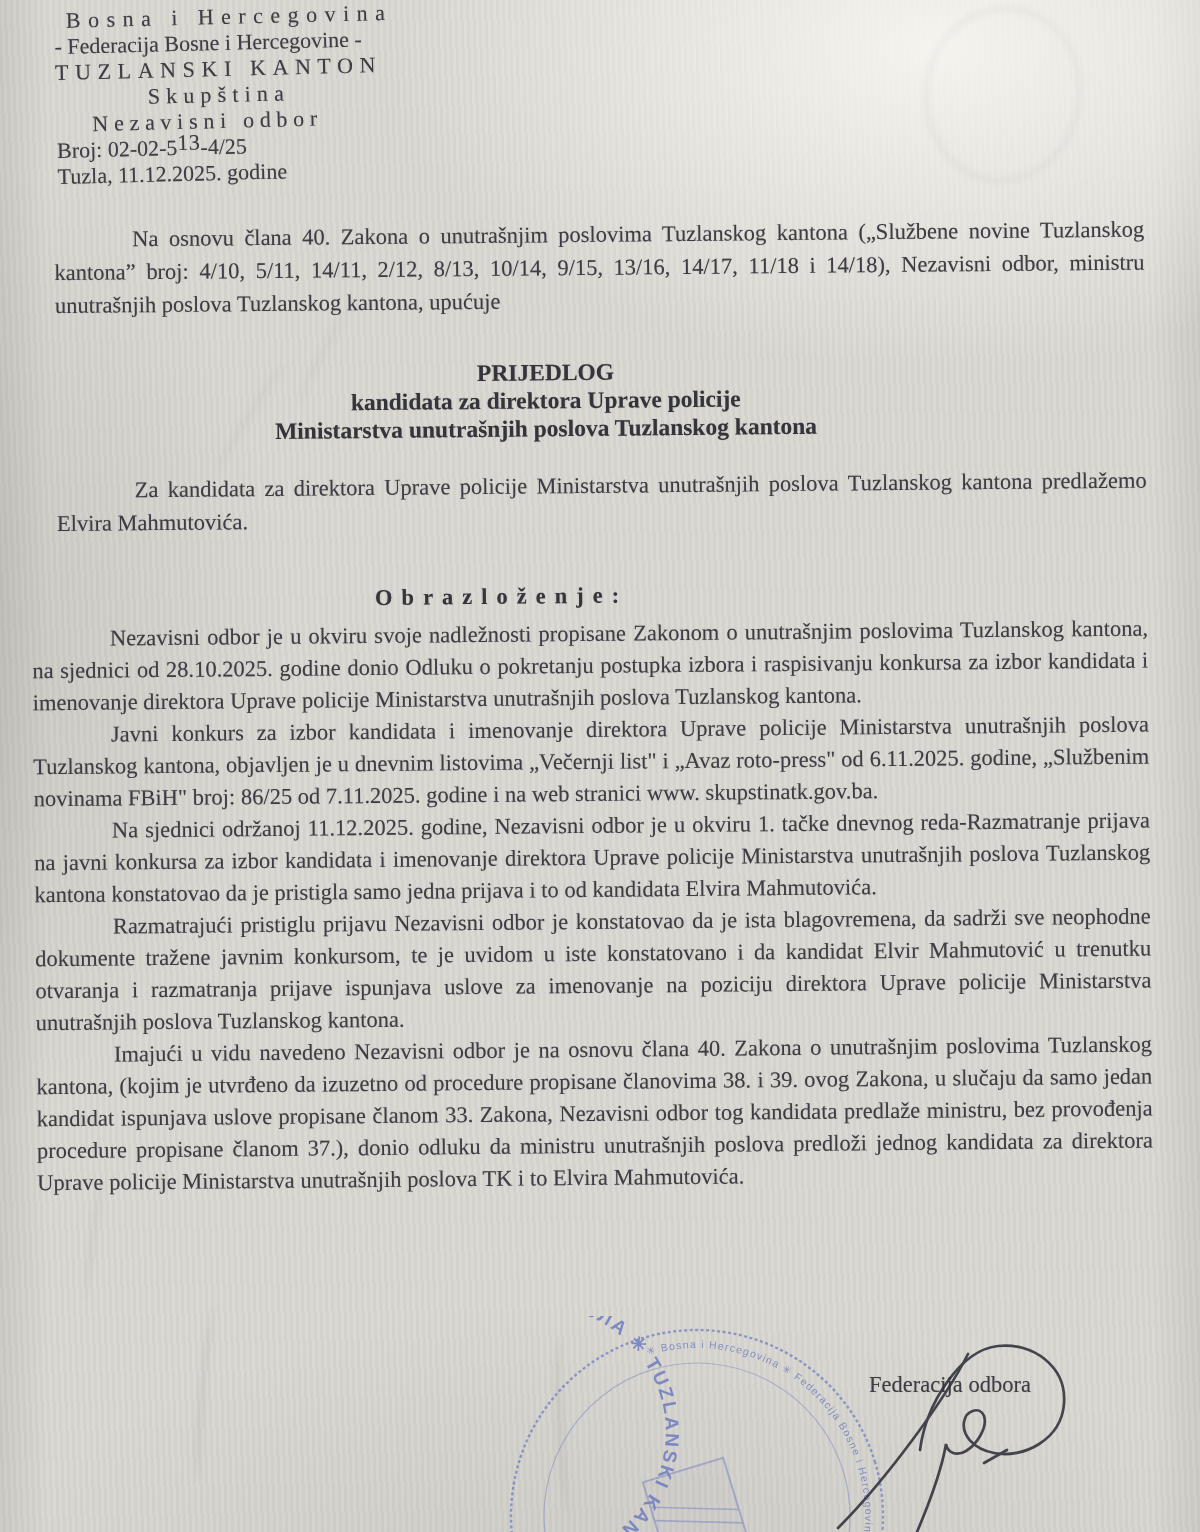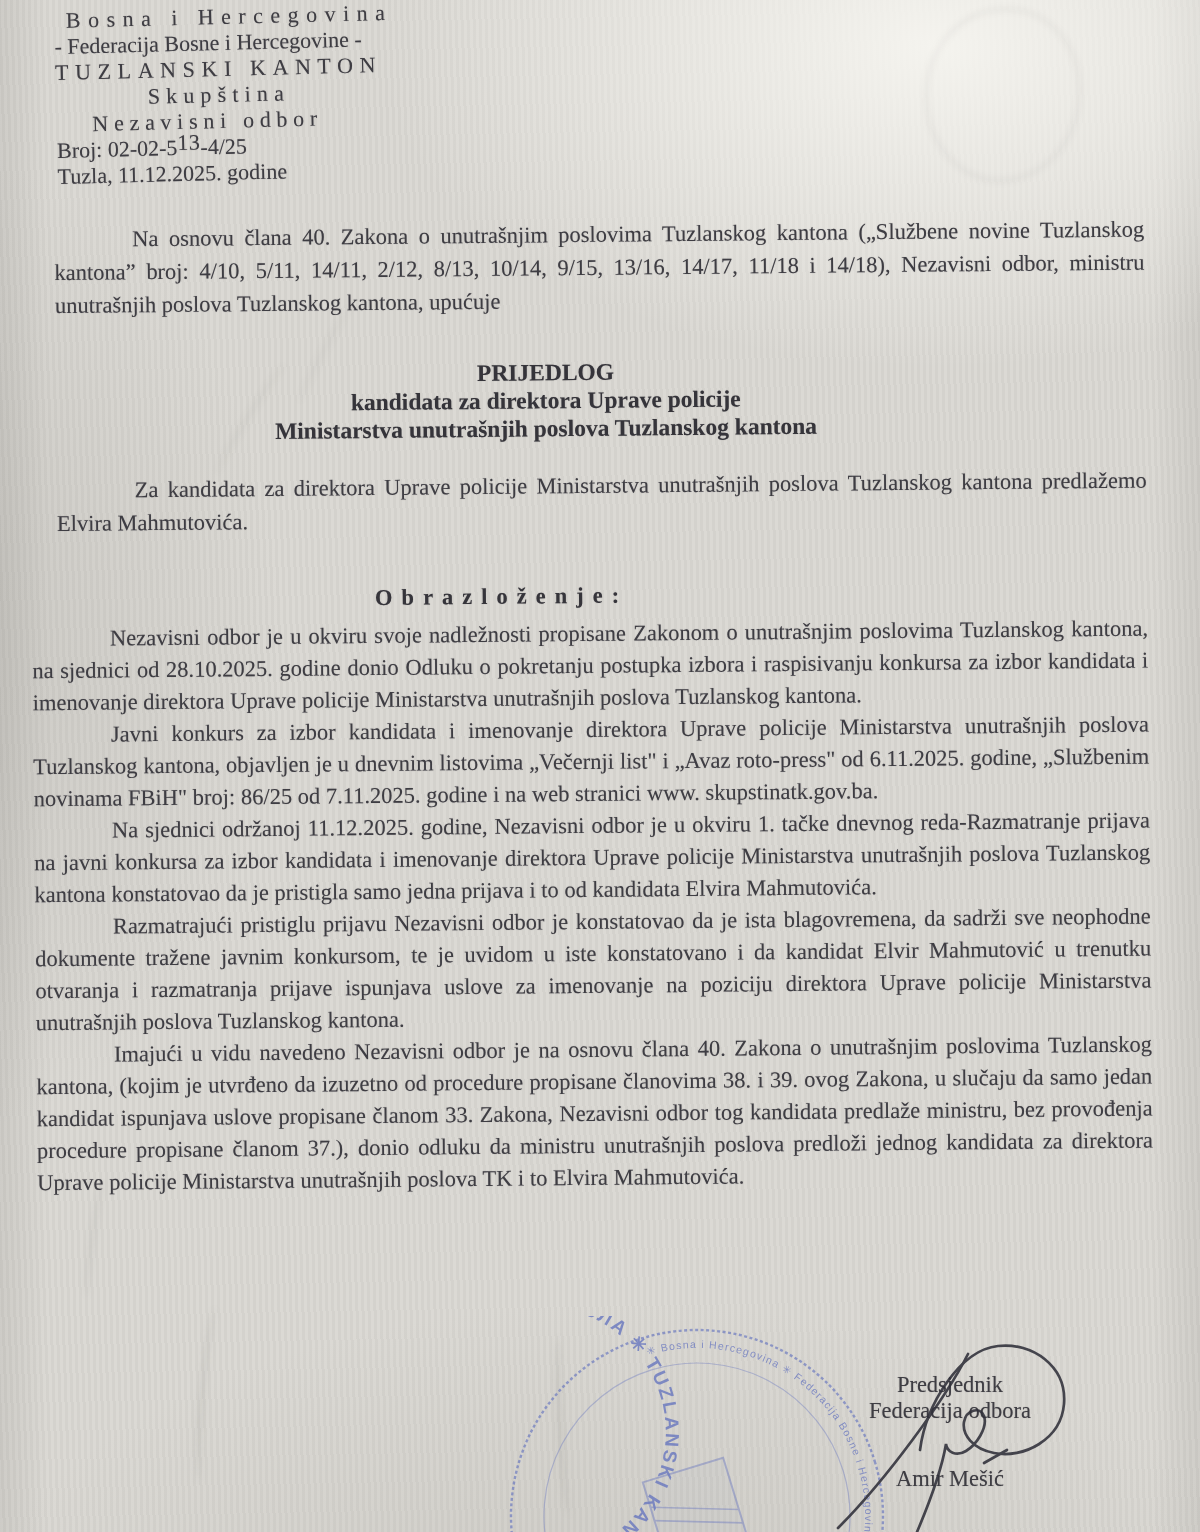--- a/index.html
+++ b/index.html
@@ -135,23 +135,21 @@
       </text>
       <g opacity="0.5" stroke-width="2">
         <path d="M158,152 L242,152 L242,232 Q242,270 200,287 Q158,270 158,232 Z" fill="rgba(95,111,190,0.07)"></path>
         <path d="M158,178 L242,206" stroke-width="1.6"></path>
         <path d="M158,192 L242,220" stroke-width="1.6"></path>
       </g>
     </g>
   </svg>
 
   <div class="sig-block txt">
-    <div>Predsjednik</div>
     <div>Federacija odbora</div>
-    <div class="sig-name">Amir Mešić</div>
   </div>
 
   <svg class="signature-svg" width="340" height="200" viewBox="0 0 340 200">
     <g fill="none" stroke="#30303a" stroke-width="2.7" stroke-linecap="round" opacity="0.88">
       <path d="M198,22 C176,66 116,148 68,196"></path>
       <path d="M150,118 C156,72 190,18 228,14 C262,10 297,34 294,72 C291,108 253,127 224,121 C203,117 192,103 194,90 C196,78 210,74 214,84 C218,96 206,113 196,119 C186,125 177,120 176,112 C171,142 158,174 147,200"></path>
       <path d="M214,131 L237,118"></path>
     </g>
   </svg>
 

